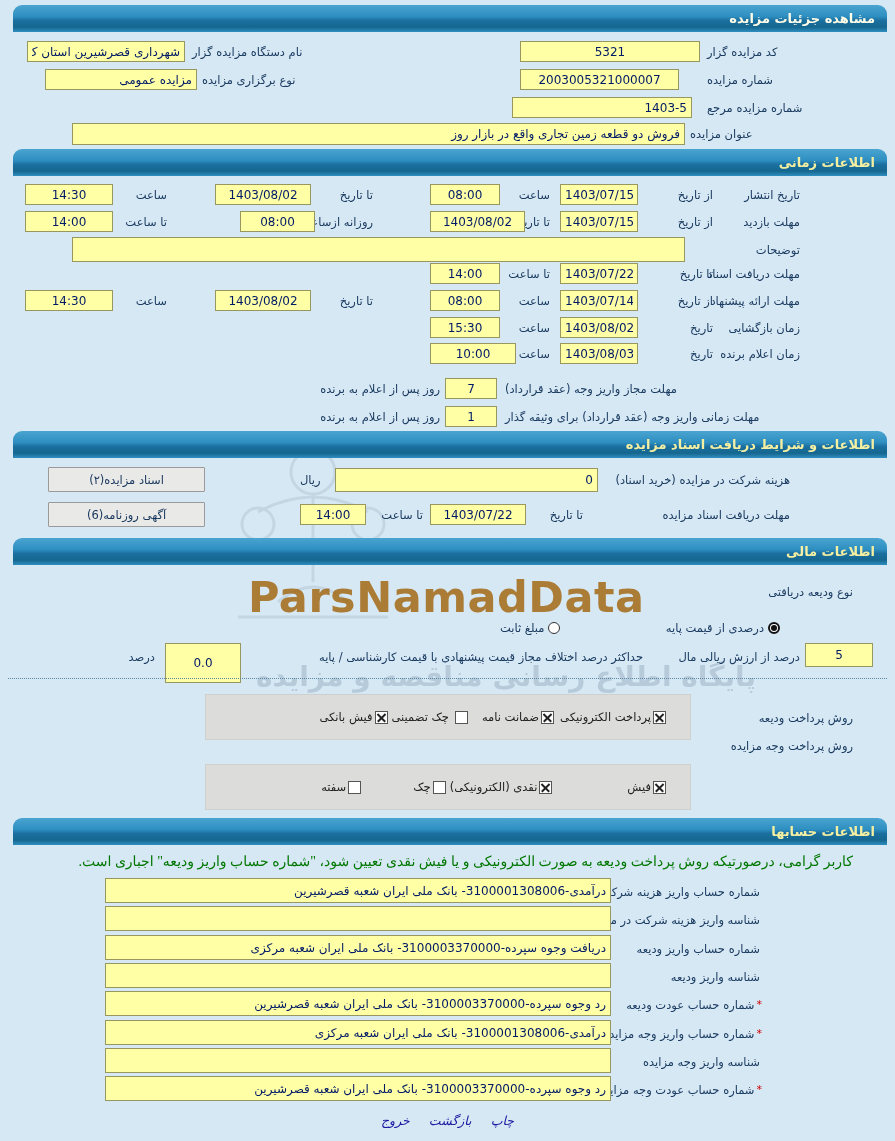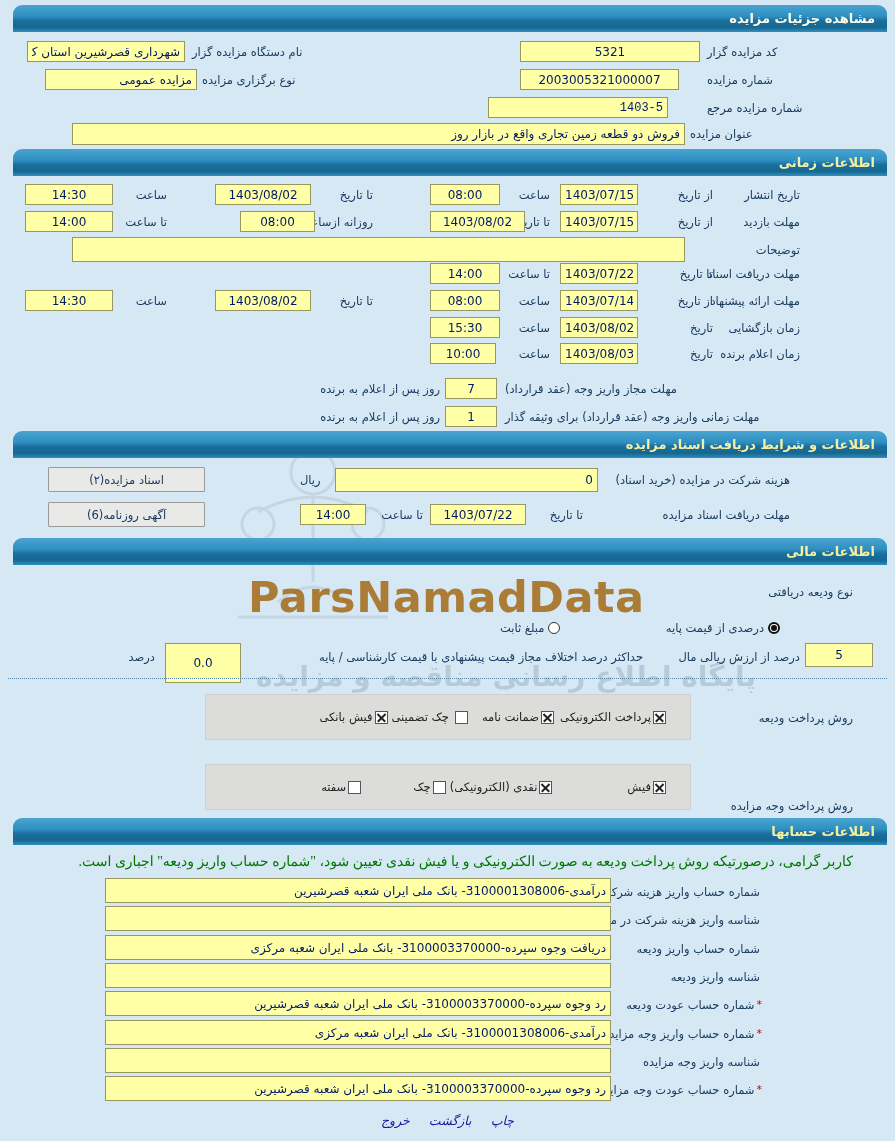--- a/index.html
+++ b/index.html
@@ -71,21 +71,21 @@
   <input class="inp c" style="top: 41px; left: 520px; width: 180px;" value="5321">
   <span class="lbl" style="top:42px;left:707px">کد مزایده گزار</span>
   <input class="inp fa" style="top: 41px; left: 27px; width: 158px;" value="شهرداری قصرشیرین استان ک">
   <span class="lbl" style="top:42px;left:192px">نام دستگاه مزایده گزار</span>
 
   <input class="inp c" style="top: 69px; left: 520px; width: 159px;" value="2003005321000007">
   <span class="lbl" style="top:70px;left:707px">شماره مزایده</span>
   <input class="inp fa" style="top: 69px; left: 45px; width: 152px;" value="مزایده عمومی">
   <span class="lbl" style="top:70px;left:202px">نوع برگزاری مزایده</span>
 
-  <input class="inp r" style="top: 97px; left: 488px; width: 180px; font-family: Liberation Mono, monospace;" value="1403-5">
+  <input class="inp r" style="top: 97px; left: 512px; width: 180px;" value="1403-5">
   <span class="lbl" style="top:98px;left:707px">شماره مزایده مرجع</span>
 
   <input class="inp fa" style="top: 123px; left: 72px; width: 613px; height: 22px;" value="فروش دو قطعه زمین تجاری واقع در بازار روز">
   <span class="lbl" style="top:124px;left:690px">عنوان مزایده</span>
 
   <div class="bar sec" style="top:149px">اطلاعات زمانی</div>
 
   <span class="lbl" style="top:185px;right:95px">تاریخ انتشار</span>
   <span class="lbl" style="top:185px;right:182px">از تاریخ</span>
   <input class="inp c" style="top: 184px; left: 560px; width: 78px;" value="1403/07/15">
@@ -128,21 +128,21 @@
   <span class="lbl" style="top:318px;right:95px">زمان بازگشایی</span>
   <span class="lbl" style="top:318px;right:182px">تاریخ</span>
   <input class="inp c" style="top: 317px; left: 560px; width: 78px;" value="1403/08/02">
   <span class="lbl" style="top:318px;right:345px">ساعت</span>
   <input class="inp c" style="top: 317px; left: 430px; width: 70px;" value="15:30">
 
   <span class="lbl" style="top:344px;right:95px">زمان اعلام برنده</span>
   <span class="lbl" style="top:344px;right:182px">تاریخ</span>
   <input class="inp c" style="top: 343px; left: 560px; width: 78px;" value="1403/08/03">
   <span class="lbl" style="top:344px;right:345px">ساعت</span>
-  <input class="inp c" style="top: 343px; left: 430px; width: 66px;" value="10:00">
+  <input class="inp c" style="top: 343px; left: 430px; width: 86px;" value="10:00">
 
   <span class="lbl" style="top:379px;left:505px">مهلت مجاز واریز وجه (عقد قرارداد)</span>
   <input class="inp c" style="top: 378px; left: 445px; width: 52px;" value="7">
   <span class="lbl" style="top:379px;right:455px">روز پس از اعلام به برنده</span>
 
   <span class="lbl" style="top:407px;left:505px">مهلت زمانی واریز وجه (عقد قرارداد) برای وثیقه گذار</span>
   <input class="inp c" style="top: 406px; left: 445px; width: 52px;" value="1">
   <span class="lbl" style="top:407px;right:455px">روز پس از اعلام به برنده</span>
 
   <div class="bar sec" style="top:431px">اطلاعات و شرایط دریافت اسناد مزایده</div>
@@ -193,21 +193,21 @@
     <span class="cbitem" style="margin-left:4px">
       <span class="cb" style="margin-left:6px"></span>
       <span>چک تضمینی</span>
     </span>
     <span class="cbitem">
       <span class="cb on"></span>
       <span>فیش بانکی</span>
     </span>
   </div>
 
-  <span class="lbl" style="top:796px;right:42px">روش پرداخت وجه مزایده</span>
+  <span class="lbl" style="top:736px;right:42px">روش پرداخت وجه مزایده</span>
   <div class="graybox" style="top:764px">
     <span class="cbitem" style="margin-left:75px">
       <span class="cb on"></span>
       <span>فیش</span>
     </span>
     <span class="cbitem" style="margin-left:4px">
       <span class="cb on"></span>
       <span>نقدی (الکترونیکی)</span>
     </span>
     <span class="cbitem" style="margin-left:52px">

